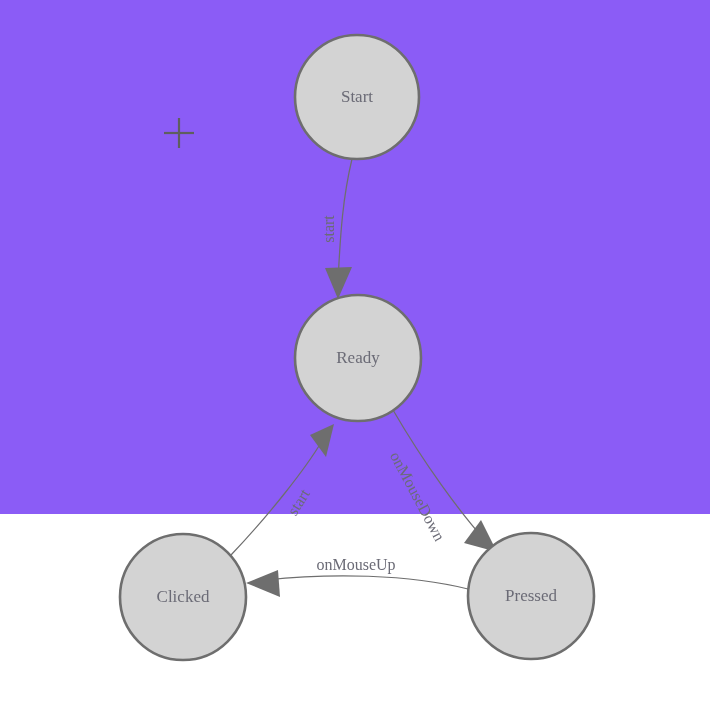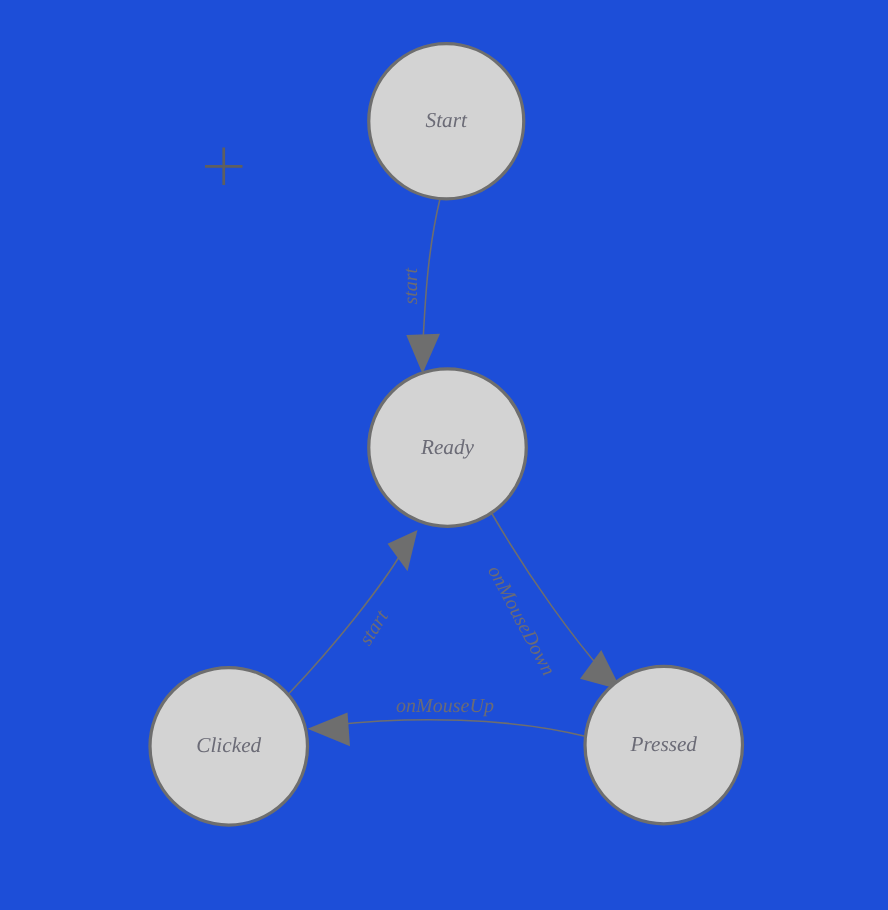--- a/index.html
+++ b/index.html
@@ -10,23 +10,22 @@
   }
   body {
     width: 710px;
     height: 728px;
     overflow: hidden;
     font-family: "Liberation Serif", "DejaVu Serif", serif;
   }
   #canvas-root {
     position: relative;
     width: 710px;
-    height: 728px;
-    background: #1d4ed8;
-    font-style: italic;
+    height: 514px;
+    background: #8b5cf6;
   }
   #diagram-svg {
     position: absolute;
     top: 0;
     left: 0;
     width: 710px;
     height: 728px;
     display: block;
   }
   .node-circle {

